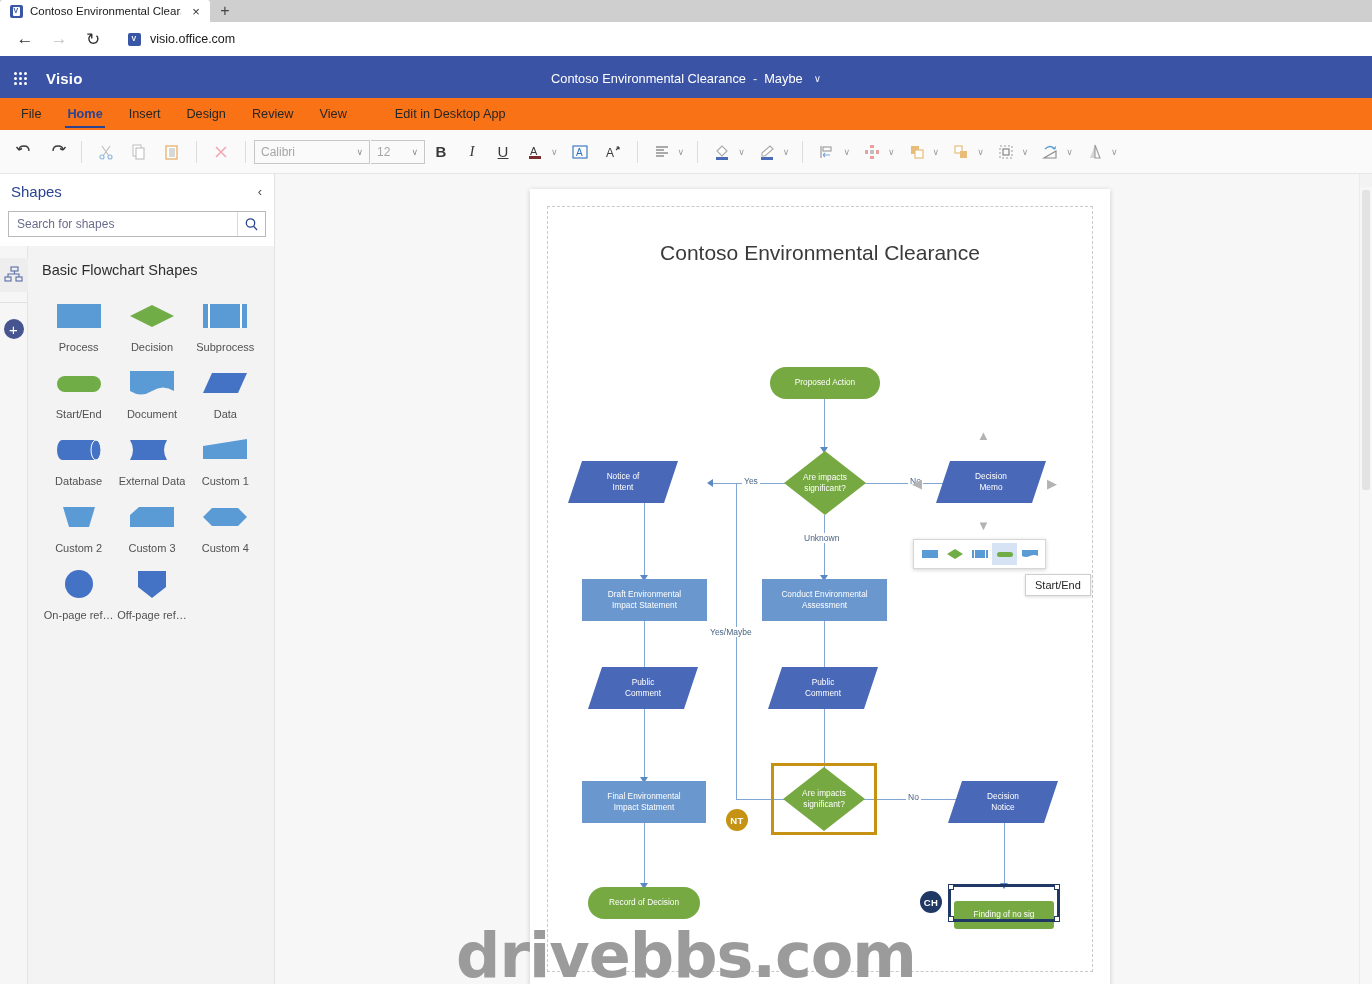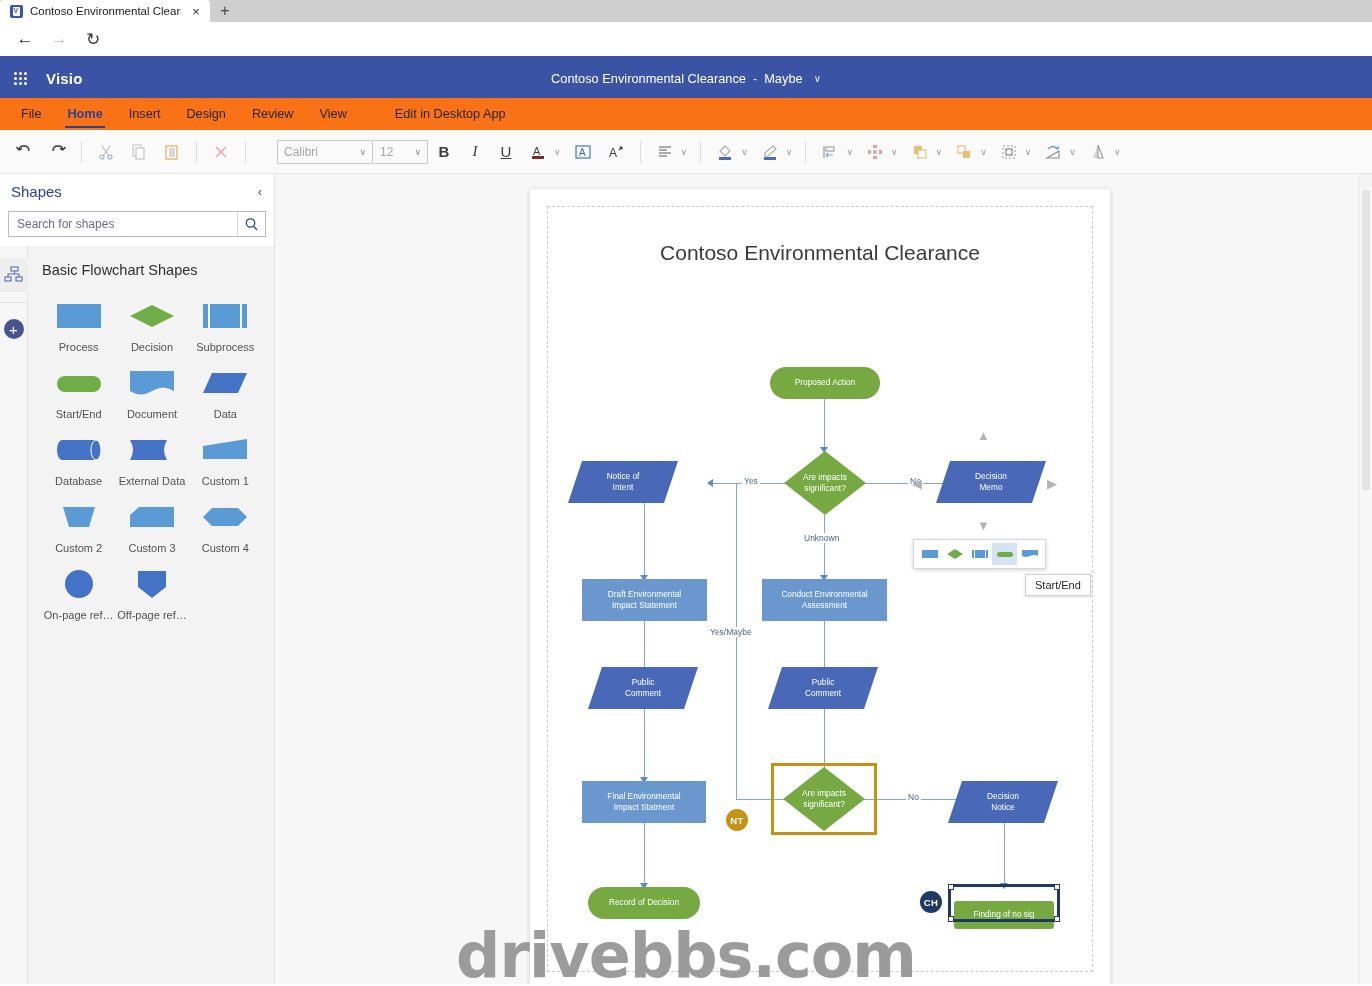--- a/index.html
+++ b/index.html
@@ -119,21 +119,21 @@
   .rb-btn svg { display: block; }
   .rb-sep { width: 1px; height: 22px; background: #dcdcdc; margin: 0 7px; }
   .rb-combo {
     height: 24px; border: 1px solid #c8c8c8; display: flex; align-items: center;
     background: #fafafa;
   }
   .rb-combo .val {
     font-size: 12px; color: #a6a6a6; padding: 0 6px; white-space: nowrap;
   }
   .rb-combo .caret { font-size: 9px; color: #8d8d8d; padding: 0 6px 0 2px; }
-  .font-name-box { width: 96px; justify-content: space-between; margin-left: 23px; }
+  .font-name-box { width: 116px; justify-content: space-between; }
   .font-size-box { width: 54px; justify-content: space-between; border-left: 0; }
   .rb-text-btn {
     width: 30px; height: 30px; display: flex; align-items: center; justify-content: center;
     font-size: 15px; color: #3a3a3a;
   }
   .rb-split {
     display: flex; align-items: center; height: 32px; border-radius: 2px;
   }
   .rb-split .caret { font-size: 9px; color: #9a9a9a; padding-right: 5px; }
 
@@ -298,20 +298,24 @@
     <span class="tab-title">Contoso Environmental Clearanc</span>
     <span class="tab-close">×</span>
   </div>
   <div class="tab-new">+</div>
 </div>
 
 <div class="browser-toolbar">
   <div class="nav-btn">←</div>
   <div class="nav-btn disabled">→</div>
   <div class="nav-btn">↻</div>
+  <div class="omnibox">
+    <span class="omni-favicon"></span>
+    <span>visio.office.com</span>
+  </div>
 </div>
 
 <div class="app-header">
   <div class="waffle">
     <div class="waffle-grid">
       <i></i>
         <i></i>
         <i></i>
         <i></i>
         <i></i>

